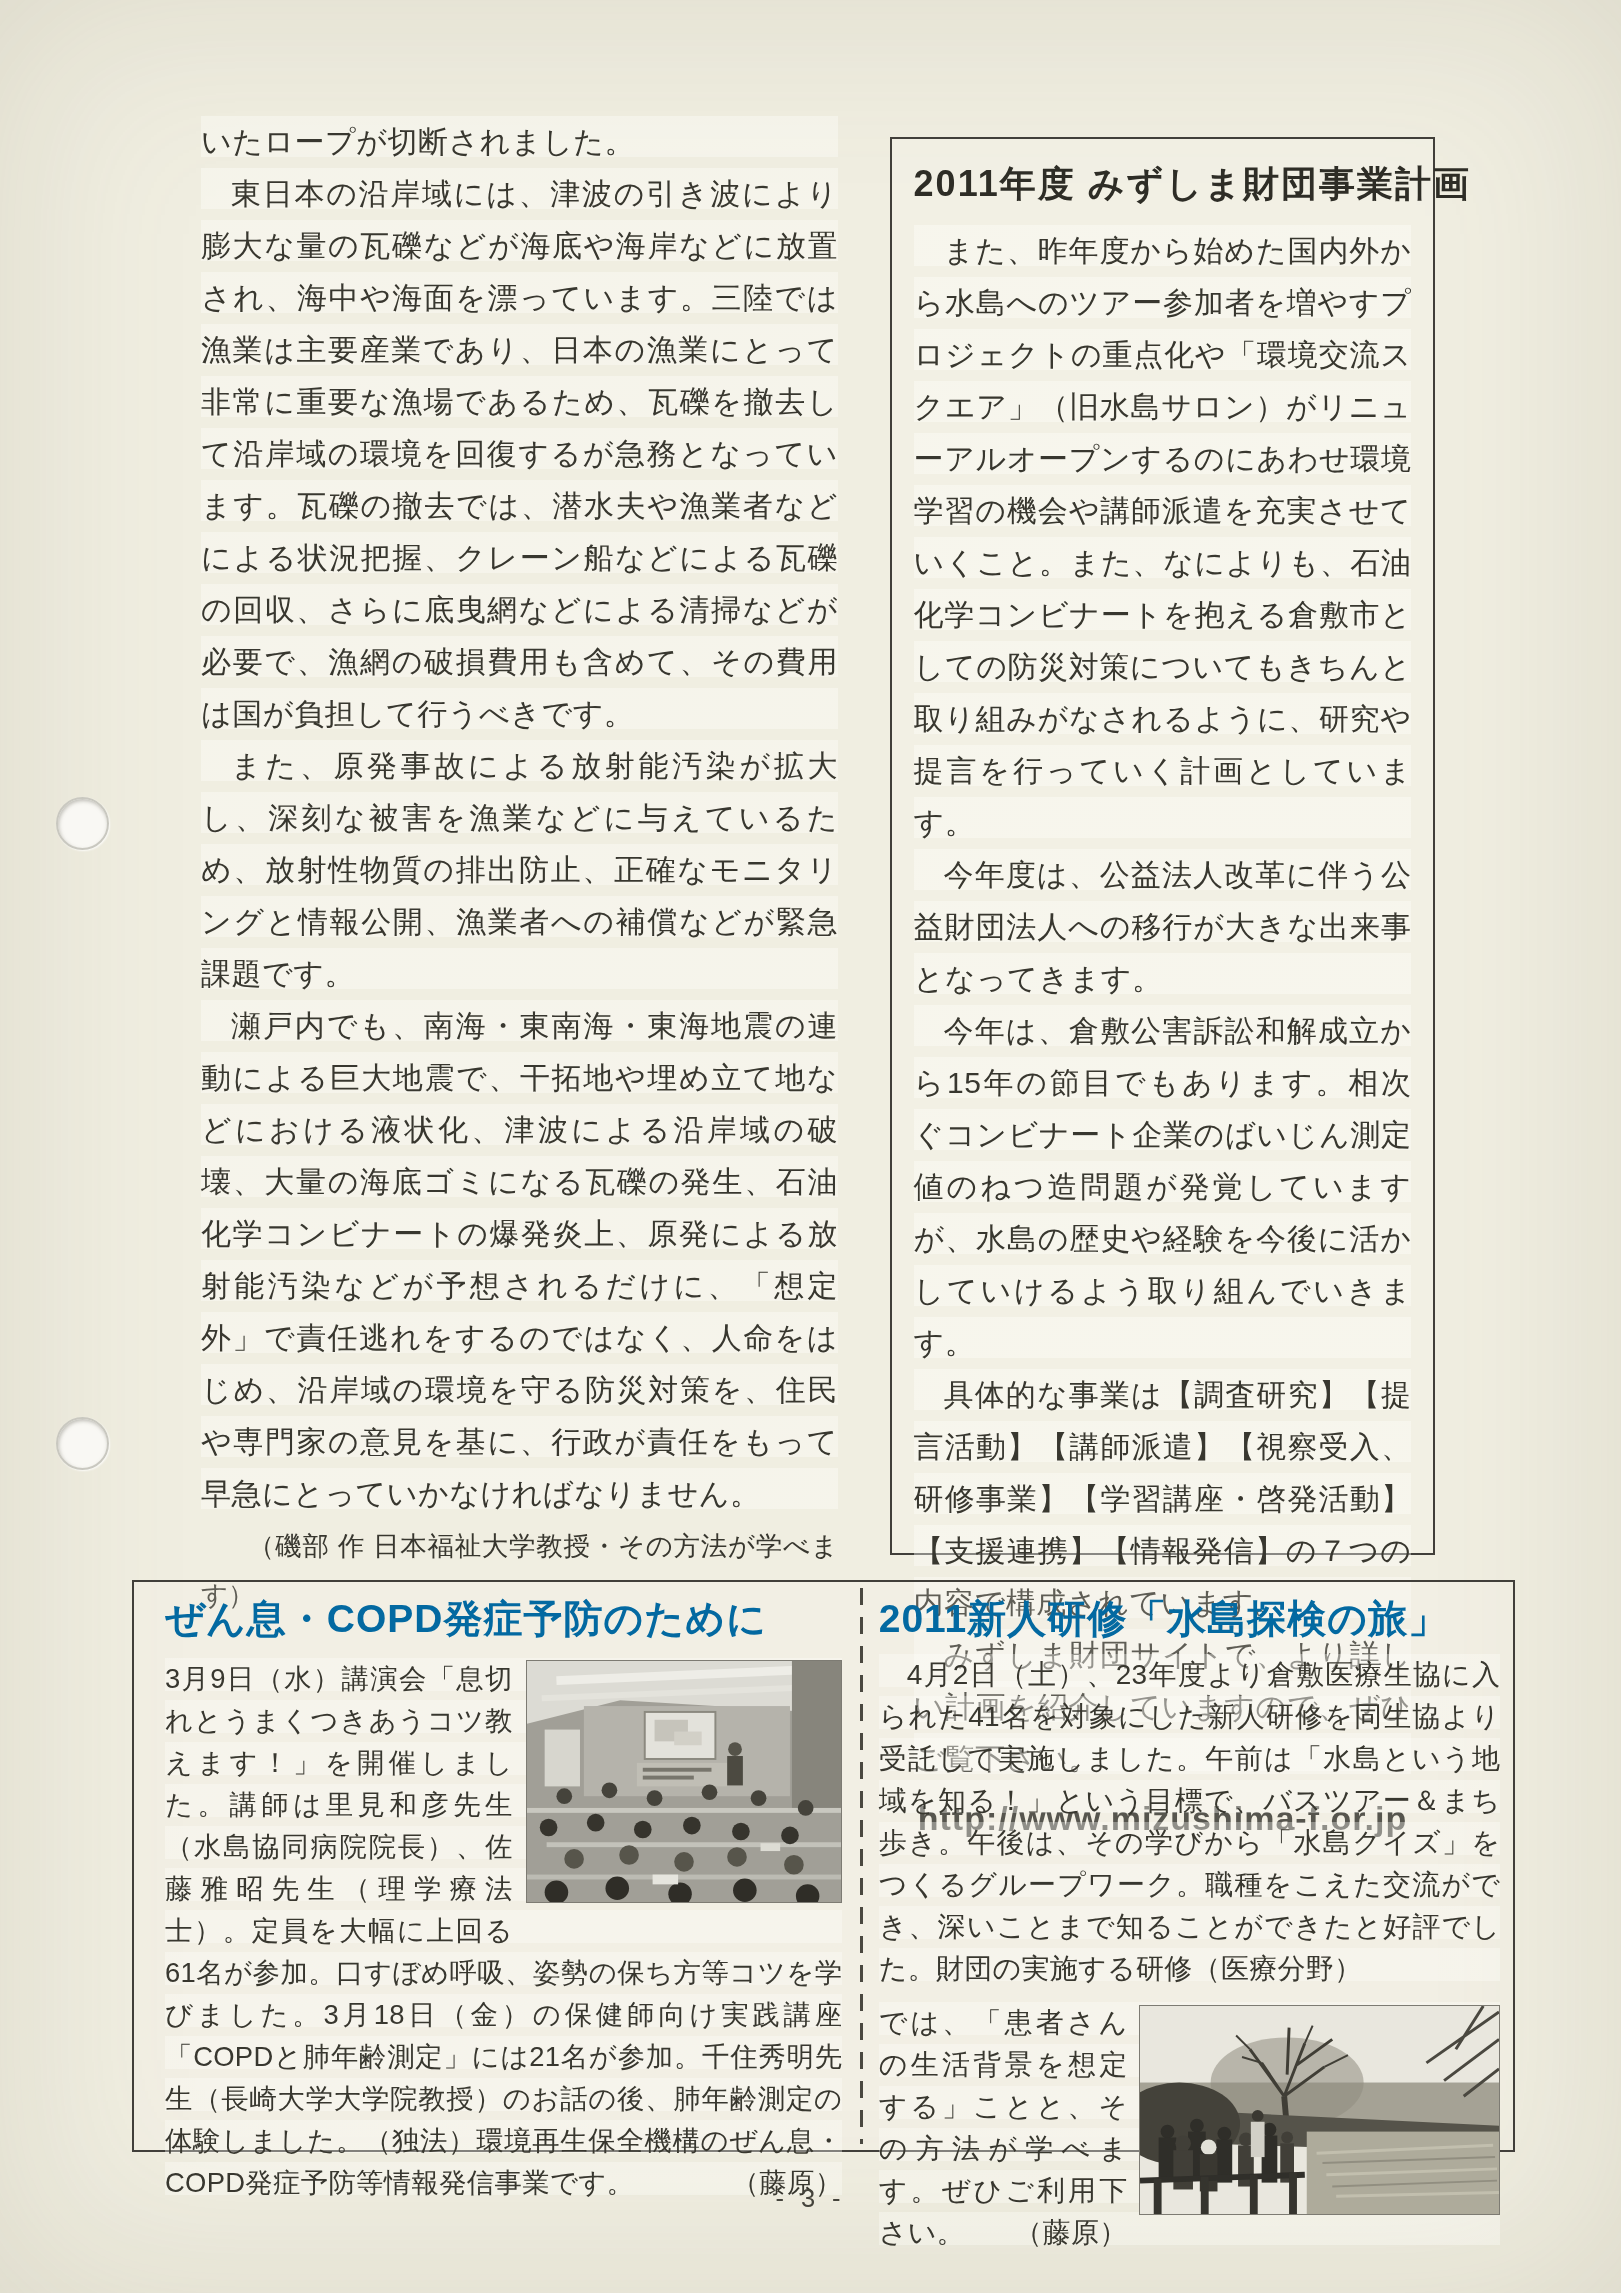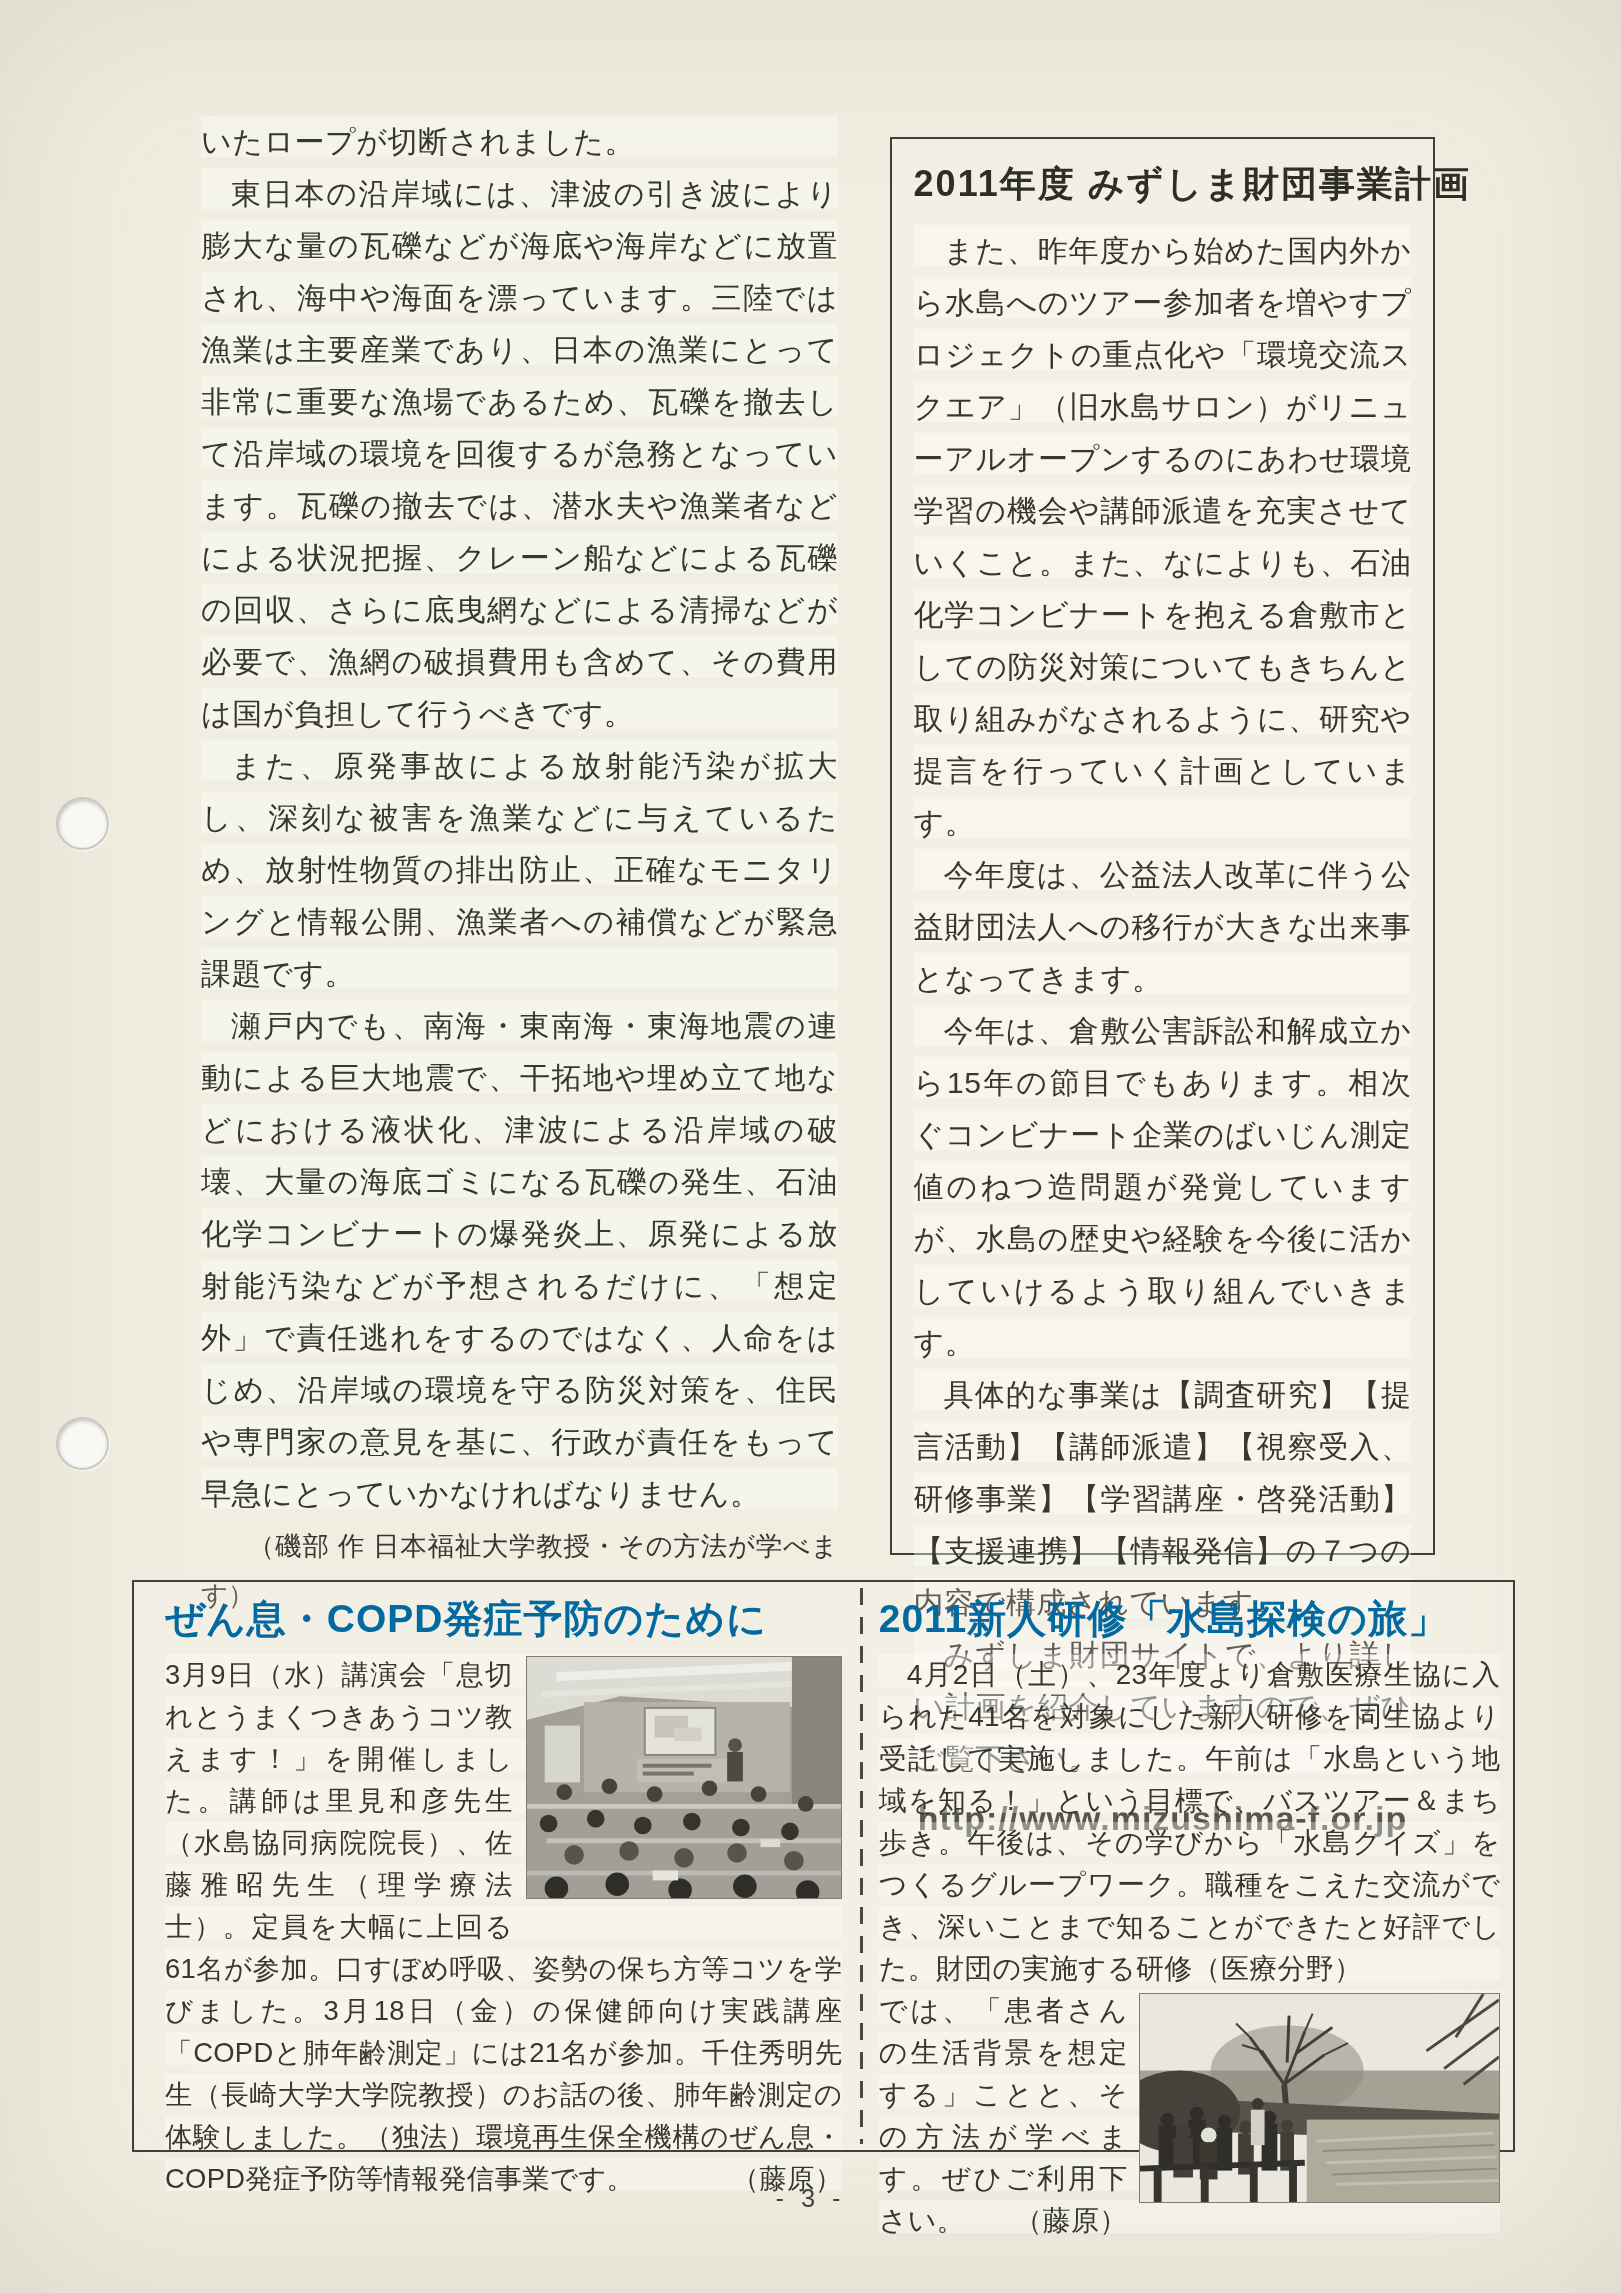--- a/index.html
+++ b/index.html
@@ -21,20 +21,21 @@
 
   .lined{
     background-image:repeating-linear-gradient(180deg,
       rgba(255,255,251,.38) 0px, rgba(255,255,251,.38) 41px,
       rgba(255,255,251,0) 41px, rgba(255,255,251,0) 52px);
   }
   .lined-sm{
     background-image:repeating-linear-gradient(180deg,
       rgba(255,255,251,.34) 0px, rgba(255,255,251,.34) 33px,
       rgba(255,255,251,0) 33px, rgba(255,255,251,0) 42px);
+    margin-top:12px;
   }
 
   
   .left-col{
     position:absolute; left:201px; top:116px; width:637px;
     font-size:30px; line-height:52px; letter-spacing:0.5px;
     text-align:justify;
   }
   .left-col p{margin:0; text-indent:1em;}
   .left-col p.no-indent{text-indent:0;}

